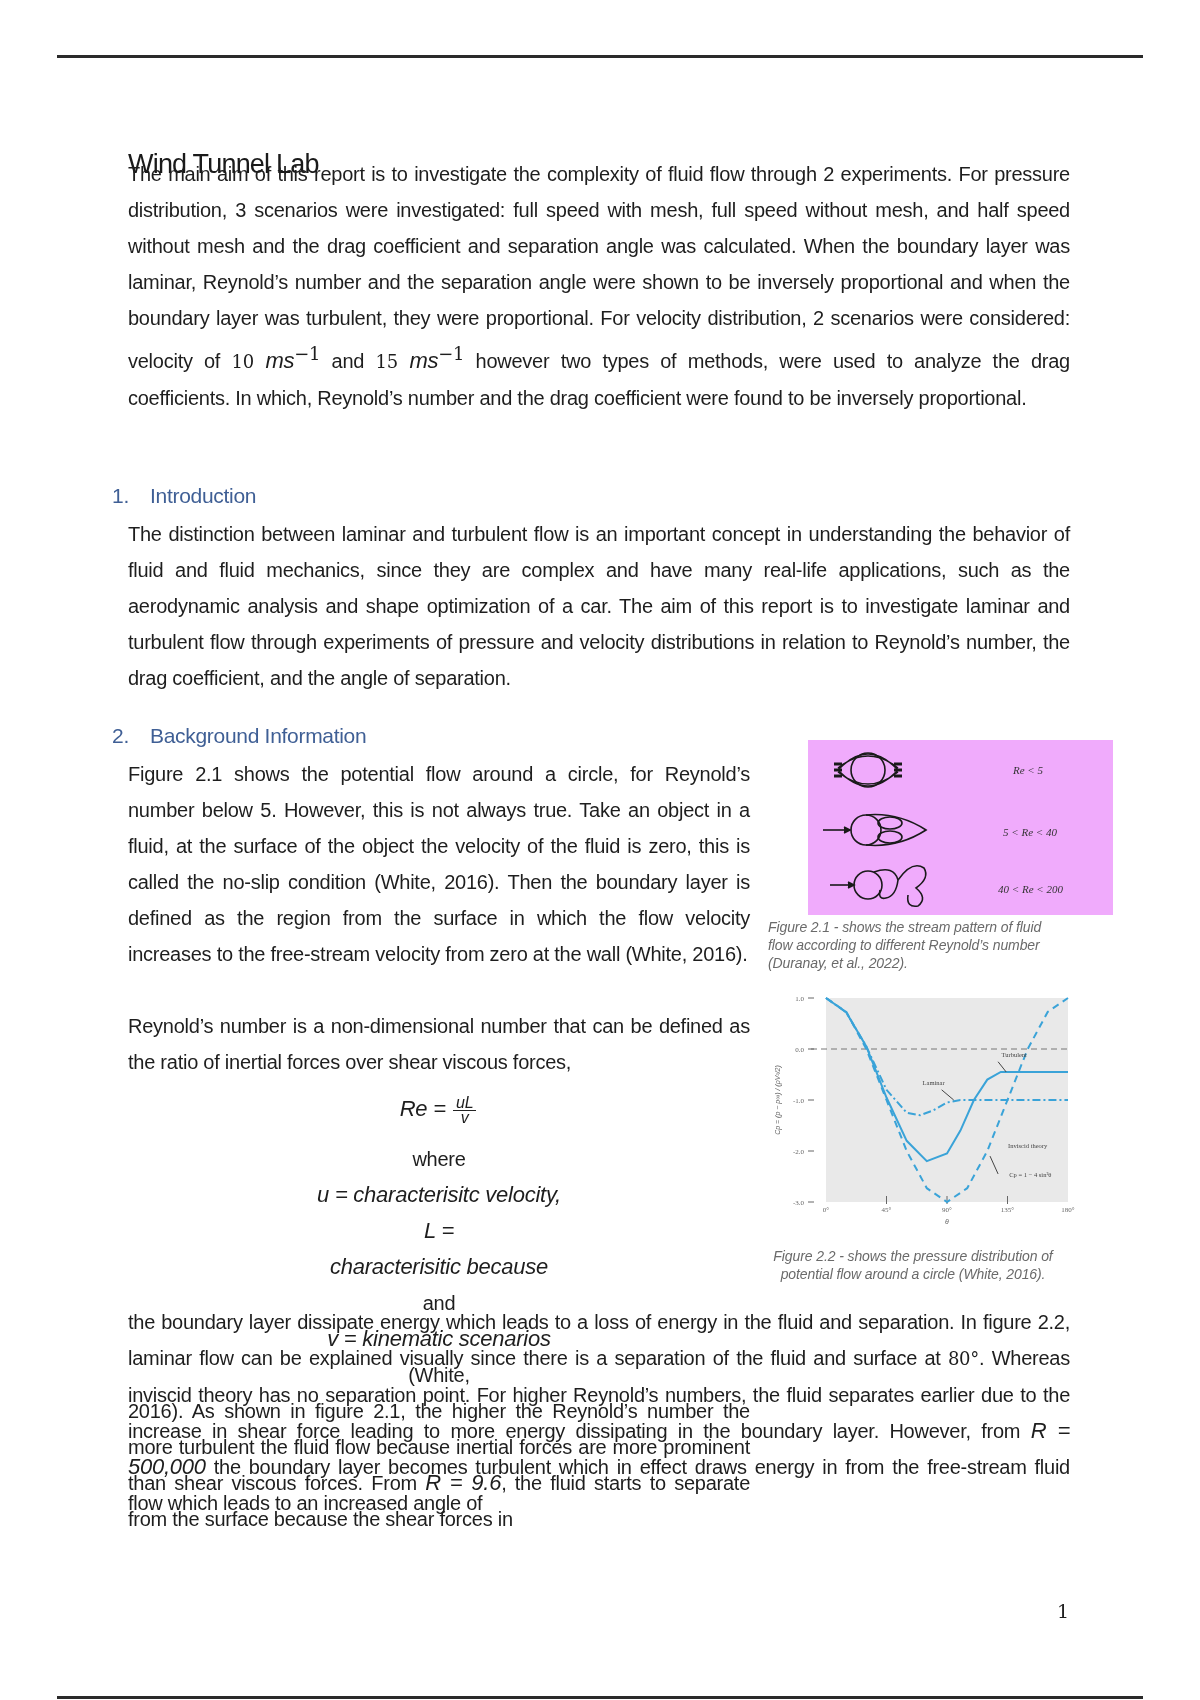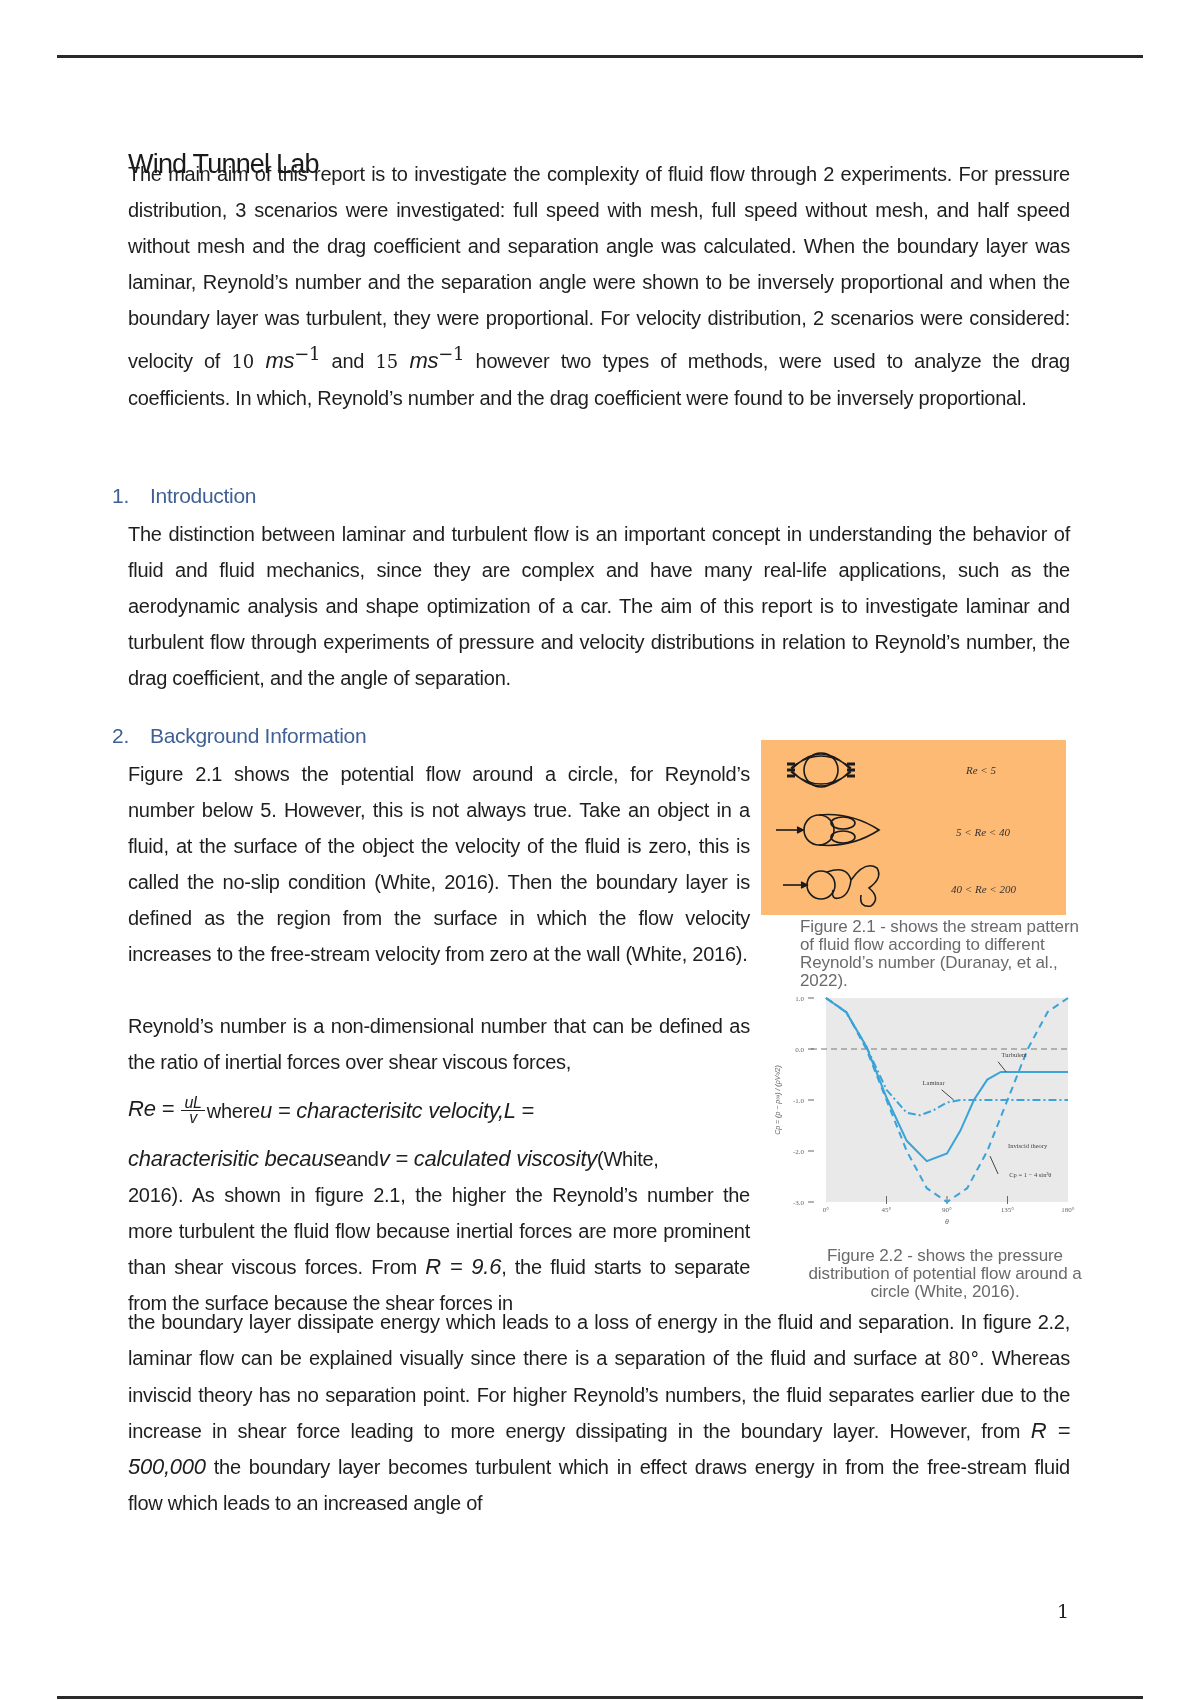--- a/index.html
+++ b/index.html
@@ -13,24 +13,24 @@
           text-align:justify; letter-spacing:-0.25px; }
   .para.narrow { width:622px; }
   .heading { position:absolute; left:112px; font-size:21px; color:#3f5f95; letter-spacing:-0.3px; }
   .heading .num { display:inline-block; width:38px; }
   .m { font-family:Liberation Sans, sans-serif; font-style:italic; font-size:22px; }
   .mu { font-family:"DejaVu Serif", serif; font-size:18px; }
   sup { font-size:12px; }
   .frac { display:inline-block; vertical-align:middle; text-align:center; font-family:Liberation Sans, sans-serif; font-style:italic; font-size:16px; line-height:14px; margin:16px 2px; }
   .frac .n { display:block; border-bottom:1.5px solid #222; padding:0 3px; }
   .frac .d { display:block; }
-  .eqline { display:flex; justify-content:flex-start; align-items:center; }
-  .fig1 { position:absolute; left:761px; top:740px; width:305px; height:175px; background:#fdba74; }
+  .eqline { display:flex; justify-content:flex-end; align-items:center;flex-direction:column; }
+  .fig1 { position:absolute; left:808px; top:740px; width:305px; height:175px; background:#f0abfc; }
   .fig1 svg { width:100%; height:100%; }
-  .caption { position:absolute; left:768px; font-size:17px; color:#6a6a6a; line-height:18px; width:290px; letter-spacing:-0.1px;margin-left:32px; }
+  .caption { position:absolute; left:768px; font-size:14px; font-style:italic; color:#6a6a6a; line-height:18px; width:290px; letter-spacing:-0.1px; }
   .fig2 { position:absolute; left:768px; top:990px; width:310px; height:236px; }
   .pagenum { position:absolute; left:1057px; top:1600px; font-family:"DejaVu Serif", serif; font-size:19px; }
 </style>
 </head>
 <body>
 
 <div class="rule top"></div>
 
 <div class="title">Wind Tunnel Lab</div>
 
@@ -48,21 +48,21 @@
   <span>Reynold’s number is a non-dimensional number that can be defined as the ratio of inertial forces over shear viscous forces,</span>
   <div class="eqline">
     <span><span class="m">Re =</span> <span class="frac"><span class="n">uL</span><span class="d">v</span></span></span>
     <span>where</span>
     <span class="m">u = characterisitc velocity,</span>
     <span class="m">L =</span>
   </div>
   <div class="eqline">
     <span class="m">characterisitic because</span>
     <span> and </span>
-    <span class="m">v = calculated viscosity</span>
+    <span class="m">v = kinematic scenarios</span>
     <span> (White,</span>
   </div>
   <span>2016). As shown in figure 2.1, the higher the Reynold’s number the more turbulent the fluid flow because inertial forces are more prominent than shear viscous forces. From </span><span class="m">R = 9.6</span><span>, the fluid starts to separate from the surface because the shear forces in</span>
 </div>
 
 <div class="para" style="top:1304px;"><span>the boundary layer dissipate energy which leads to a loss of energy in the fluid and separation. In figure 2.2, laminar flow can be explained visually since there is a separation of the fluid and surface at </span><span class="mu">80°</span><span>. Whereas inviscid theory has no separation point. For higher Reynold’s numbers, the fluid separates earlier due to the increase in shear force leading to more energy dissipating in the boundary layer. However, from </span><span class="m">R = 500,000</span><span> the boundary layer becomes turbulent which in effect draws energy in from the free-stream fluid flow which leads to an increased angle of</span></div>
 
 <div class="fig1">
   <svg viewBox="0 0 305 175">
     <g fill="none" stroke="#1a1a1a" stroke-width="1.6">

